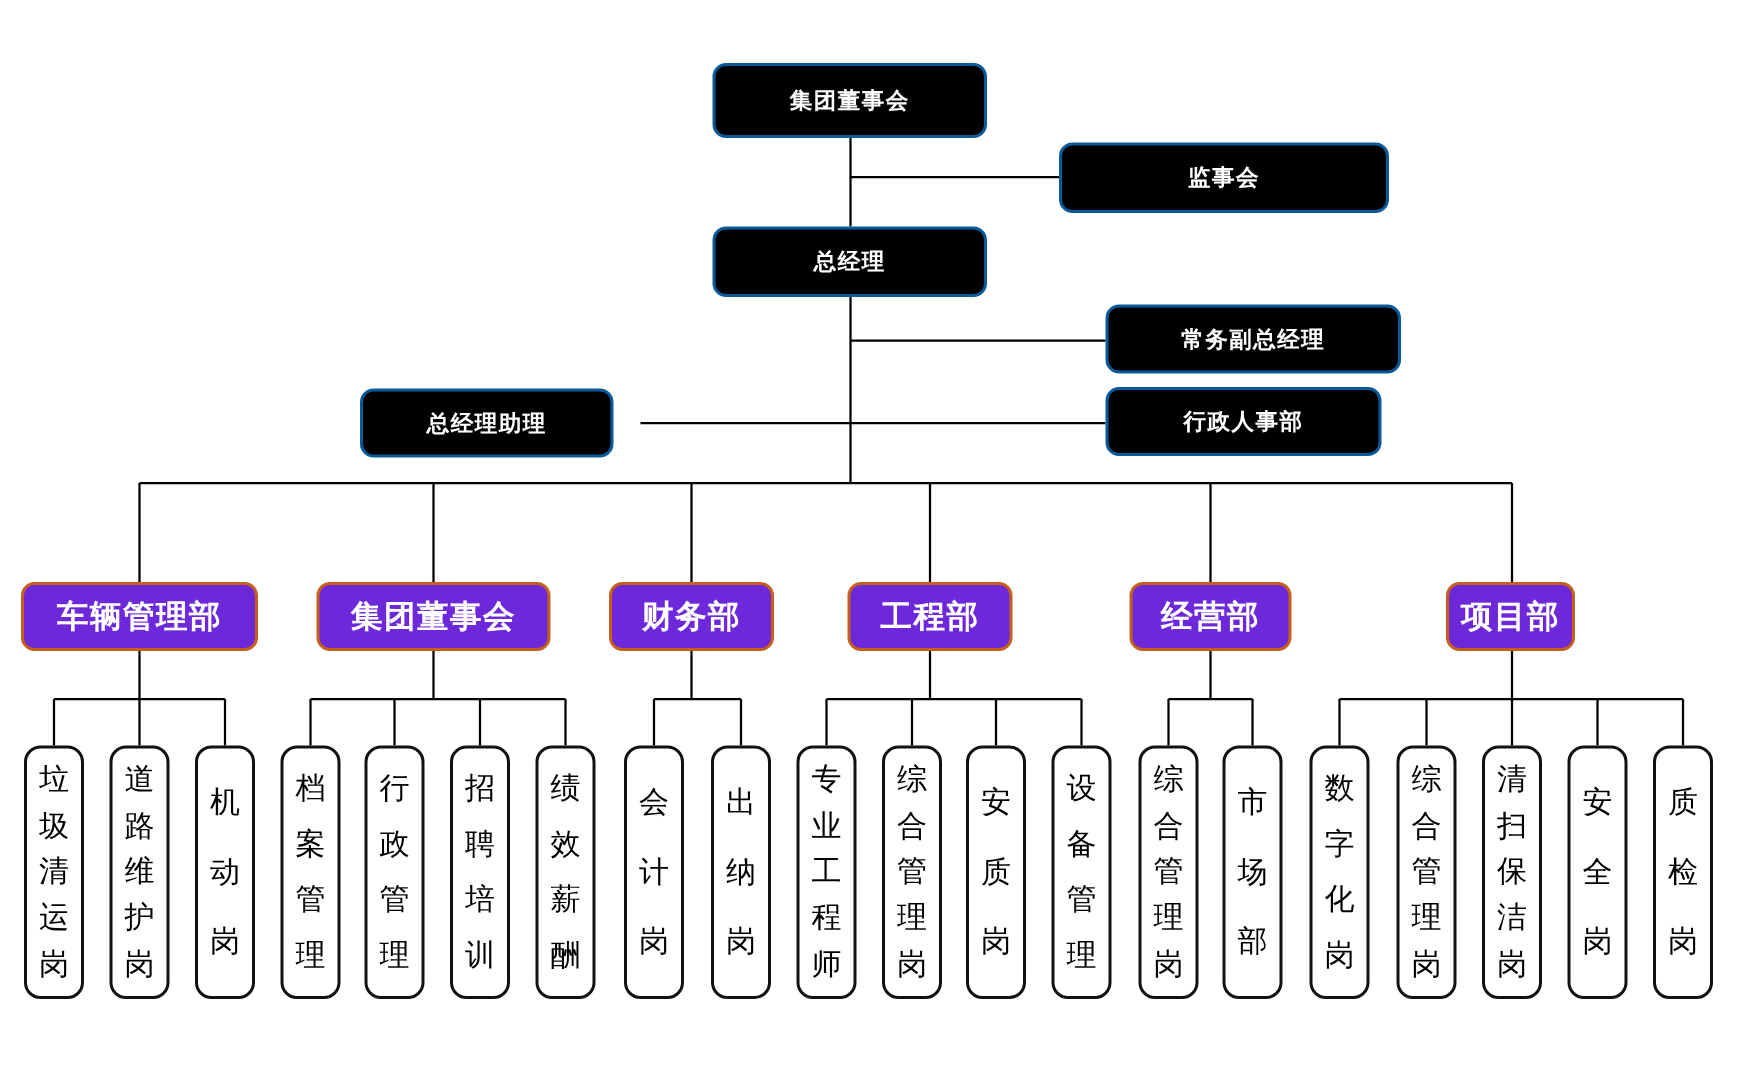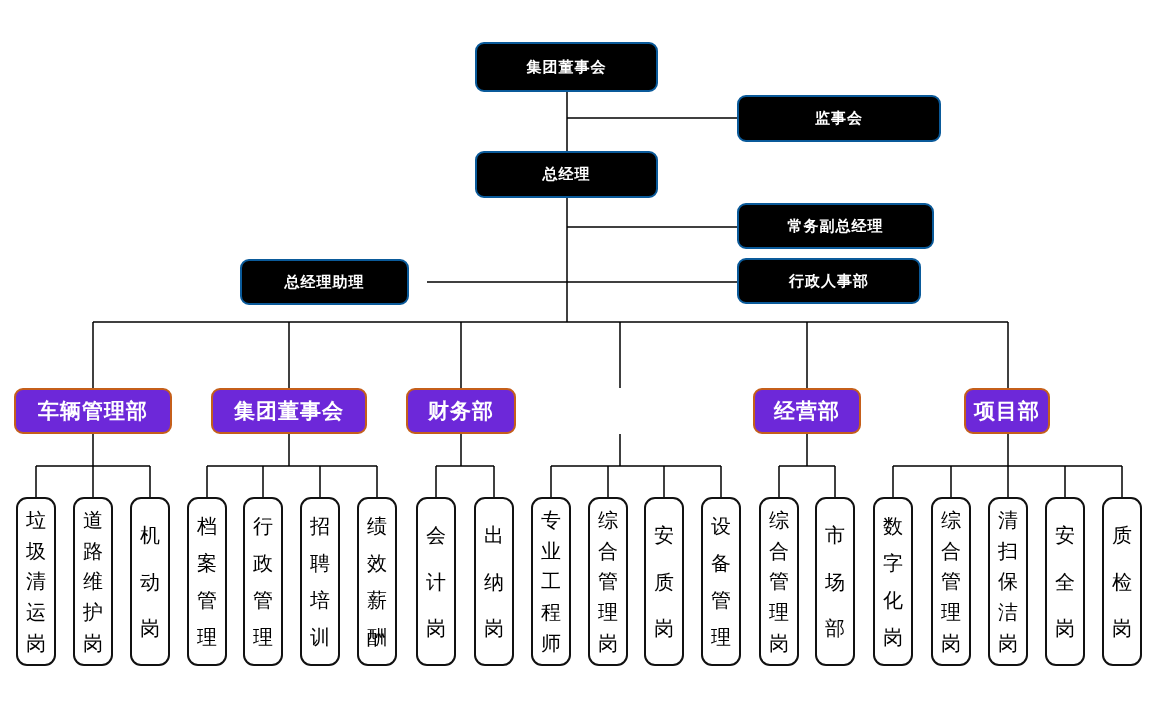--- a/index.html
+++ b/index.html
@@ -44,21 +44,21 @@
   }
   .vtext{
     display:flex;flex-direction:column;
     justify-content:space-evenly;align-items:center;
     width:100%;height:100%;
     font-size:20px;color:#000000;font-weight:500;
     line-height:1;
   }
   
   .n-board   {left:475px;top:42px; width:183px;height:50px;}
-  .n-superv  {left:737px;top:95px; width:204px;height:47px;}
+  .n-superv  {left:706px;top:95px; width:220px;height:47px;}
   .n-gm      {left:475px;top:151px;width:183px;height:47px;}
   .n-execdep {left:737px;top:203px;width:197px;height:46px;}
   .n-assist  {left:240px;top:259px;width:169px;height:46px;}
   .n-projdep {left:737px;top:258px;width:184px;height:46px;}
   
   .d-0{left:14px; width:158px;}
   .d-1{left:211px;width:156px;}
   .d-2{left:406px;width:110px;}
   .d-3{left:565px;width:110px;}
   .d-4{left:753px;width:108px;}
@@ -136,20 +136,21 @@
   <div class="node blue n-board">集团董事会</div>
   <div class="node blue n-superv">监事会</div>
   <div class="node blue n-gm">总经理</div>
   <div class="node blue n-execdep">常务副总经理</div>
   <div class="node blue n-assist">总经理助理</div>
   <div class="node blue n-projdep">行政人事部</div>
 
   <div class="node orange d-0">车辆管理部</div>
   <div class="node orange d-1">集团董事会</div>
   <div class="node orange d-2">财务部</div>
+  <div class="node orange d-3">工程部</div>
   <div class="node orange d-4">经营部</div>
   <div class="node orange d-5">项目部</div>
 
   <div class="vbox p-0">
       <span class="vtext">
         <span>垃</span>
         <span>圾</span>
         <span>清</span>
         <span>运</span>
         <span>岗</span>

